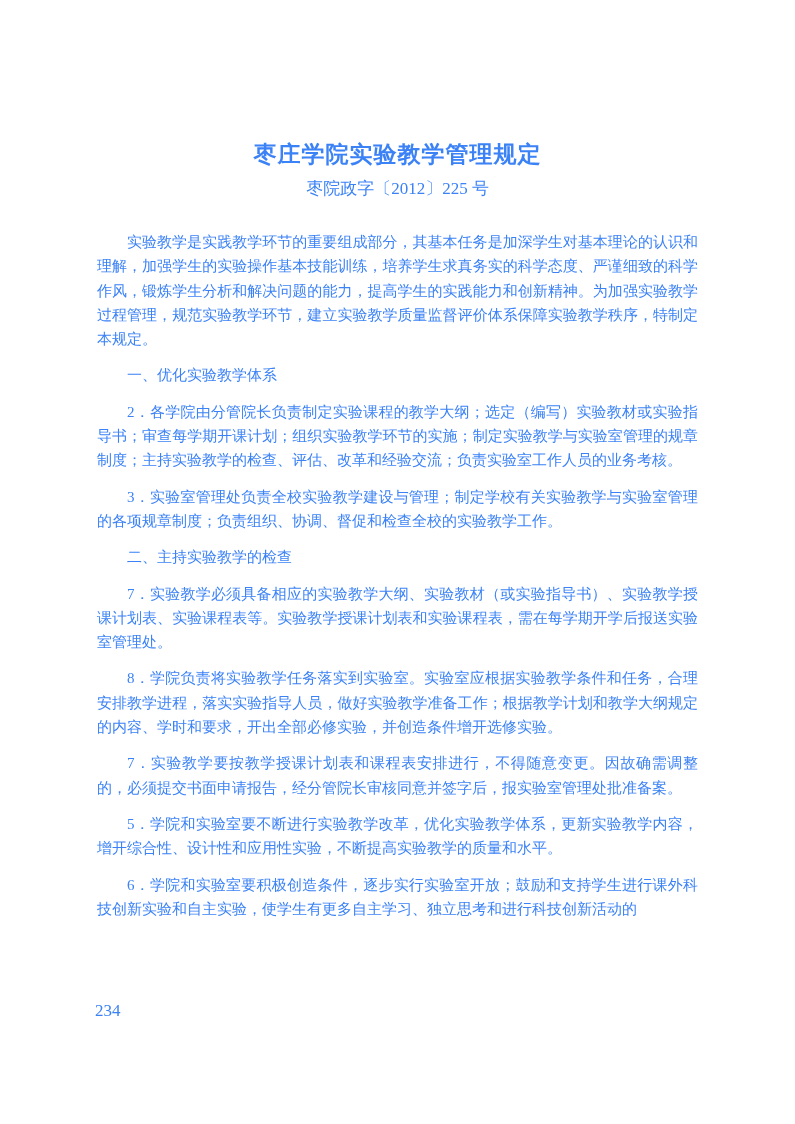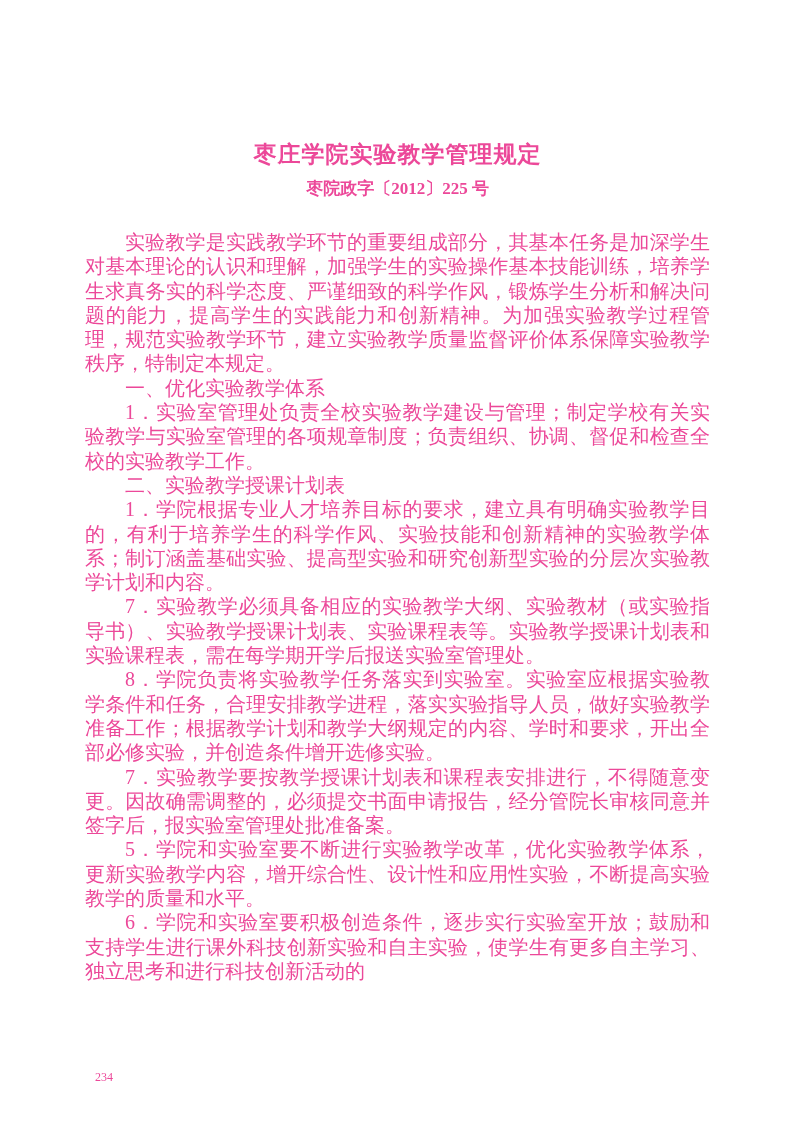--- a/index.html
+++ b/index.html
@@ -5,21 +5,21 @@
   html, body {
     margin: 0;
     padding: 0;
     background: #ffffff;
   }
   .page {
     position: relative;
     width: 795px;
     height: 1124px;
     background: #ffffff;
-    color: #ec4899;
+    color: #3b82f6;
     font-family: "Liberation Serif", "DejaVu Serif", serif;
     overflow: hidden;
     box-sizing: border-box;
   }
   .content {
     position: absolute;
     left: 85px;
     top: 141px;
     width: 625px;
   }
@@ -28,53 +28,53 @@
     font-size: 23px;
     line-height: 28px;
     font-weight: 700;
     text-align: center;
     letter-spacing: 1px;
   }
   .doc-number {
     margin: 0 0 31px 0;
     font-size: 17px;
     line-height: 21px;
-    font-weight: 700;
+    font-weight: 400;
     text-align: center;
   }
   .body-text p {
-    margin: 0;
-    font-size: 20px;
+    margin: 12px;
+    font-size: 15px;
     line-height: 24.3px;
     text-align: justify;
     text-justify: inter-ideograph;
     text-indent: 2em;
     word-break: break-all;
   }
   .page-number {
     position: absolute;
     left: 95px;
-    top: 1067px;
-    font-size: 12px;
+    top: 1001px;
+    font-size: 17px;
     line-height: 20px;
   }
 </style>
 </head>
 <body>
 
 <div class="page">
   <div class="content">
     <h1 class="doc-title">枣庄学院实验教学管理规定</h1>
     <div class="doc-number">枣院政字〔2012〕225 号</div>
     <div class="body-text">
       <p>实验教学是实践教学环节的重要组成部分，其基本任务是加深学生对基本理论的认识和理解，加强学生的实验操作基本技能训练，培养学生求真务实的科学态度、严谨细致的科学作风，锻炼学生分析和解决问题的能力，提高学生的实践能力和创新精神。为加强实验教学过程管理，规范实验教学环节，建立实验教学质量监督评价体系保障实验教学秩序，特制定本规定。</p>
       <p>一、优化实验教学体系</p>
-      <p>1．实验室管理处负责全校实验教学建设与管理；制定学校有关实验教学与实验室管理的各项规章制度；负责组织、协调、督促和检查全校的实验教学工作。</p>
-      <p>二、实验教学授课计划表</p>
-      <p>1．学院根据专业人才培养目标的要求，建立具有明确实验教学目的，有利于培养学生的科学作风、实验技能和创新精神的实验教学体系；制订涵盖基础实验、提高型实验和研究创新型实验的分层次实验教学计划和内容。</p>
+      <p>2．各学院由分管院长负责制定实验课程的教学大纲；选定（编写）实验教材或实验指导书；审查每学期开课计划；组织实验教学环节的实施；制定实验教学与实验室管理的规章制度；主持实验教学的检查、评估、改革和经验交流；负责实验室工作人员的业务考核。</p>
+      <p>3．实验室管理处负责全校实验教学建设与管理；制定学校有关实验教学与实验室管理的各项规章制度；负责组织、协调、督促和检查全校的实验教学工作。</p>
+      <p>二、主持实验教学的检查</p>
       <p>7．实验教学必须具备相应的实验教学大纲、实验教材（或实验指导书）、实验教学授课计划表、实验课程表等。实验教学授课计划表和实验课程表，需在每学期开学后报送实验室管理处。</p>
       <p>8．学院负责将实验教学任务落实到实验室。实验室应根据实验教学条件和任务，合理安排教学进程，落实实验指导人员，做好实验教学准备工作；根据教学计划和教学大纲规定的内容、学时和要求，开出全部必修实验，并创造条件增开选修实验。</p>
       <p>7．实验教学要按教学授课计划表和课程表安排进行，不得随意变更。因故确需调整的，必须提交书面申请报告，经分管院长审核同意并签字后，报实验室管理处批准备案。</p>
       <p>5．学院和实验室要不断进行实验教学改革，优化实验教学体系，更新实验教学内容，增开综合性、设计性和应用性实验，不断提高实验教学的质量和水平。</p>
       <p>6．学院和实验室要积极创造条件，逐步实行实验室开放；鼓励和支持学生进行课外科技创新实验和自主实验，使学生有更多自主学习、独立思考和进行科技创新活动的</p>
     </div>
   </div>
   <div class="page-number">234</div>
 </div>
 

